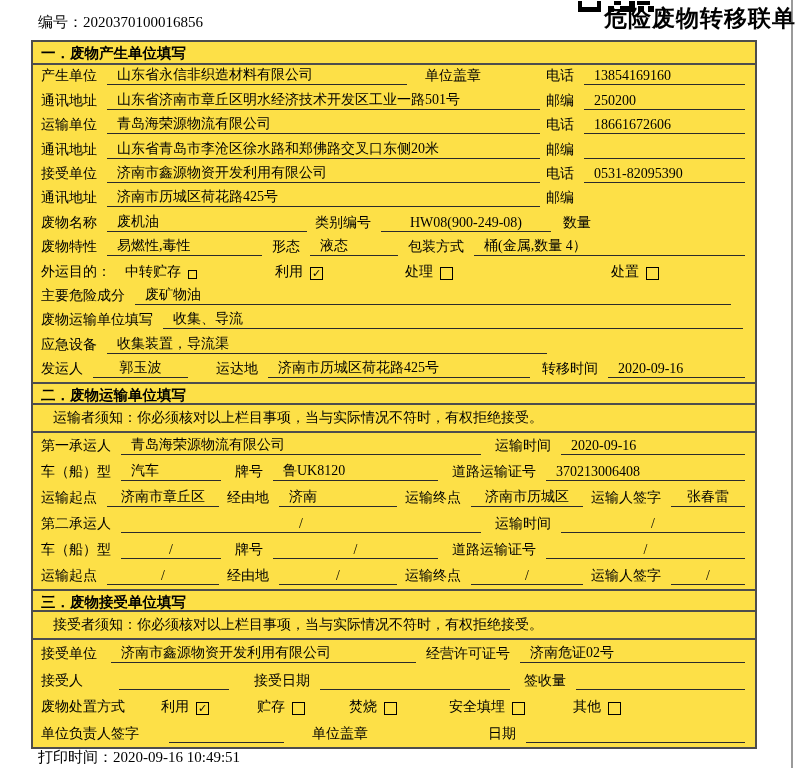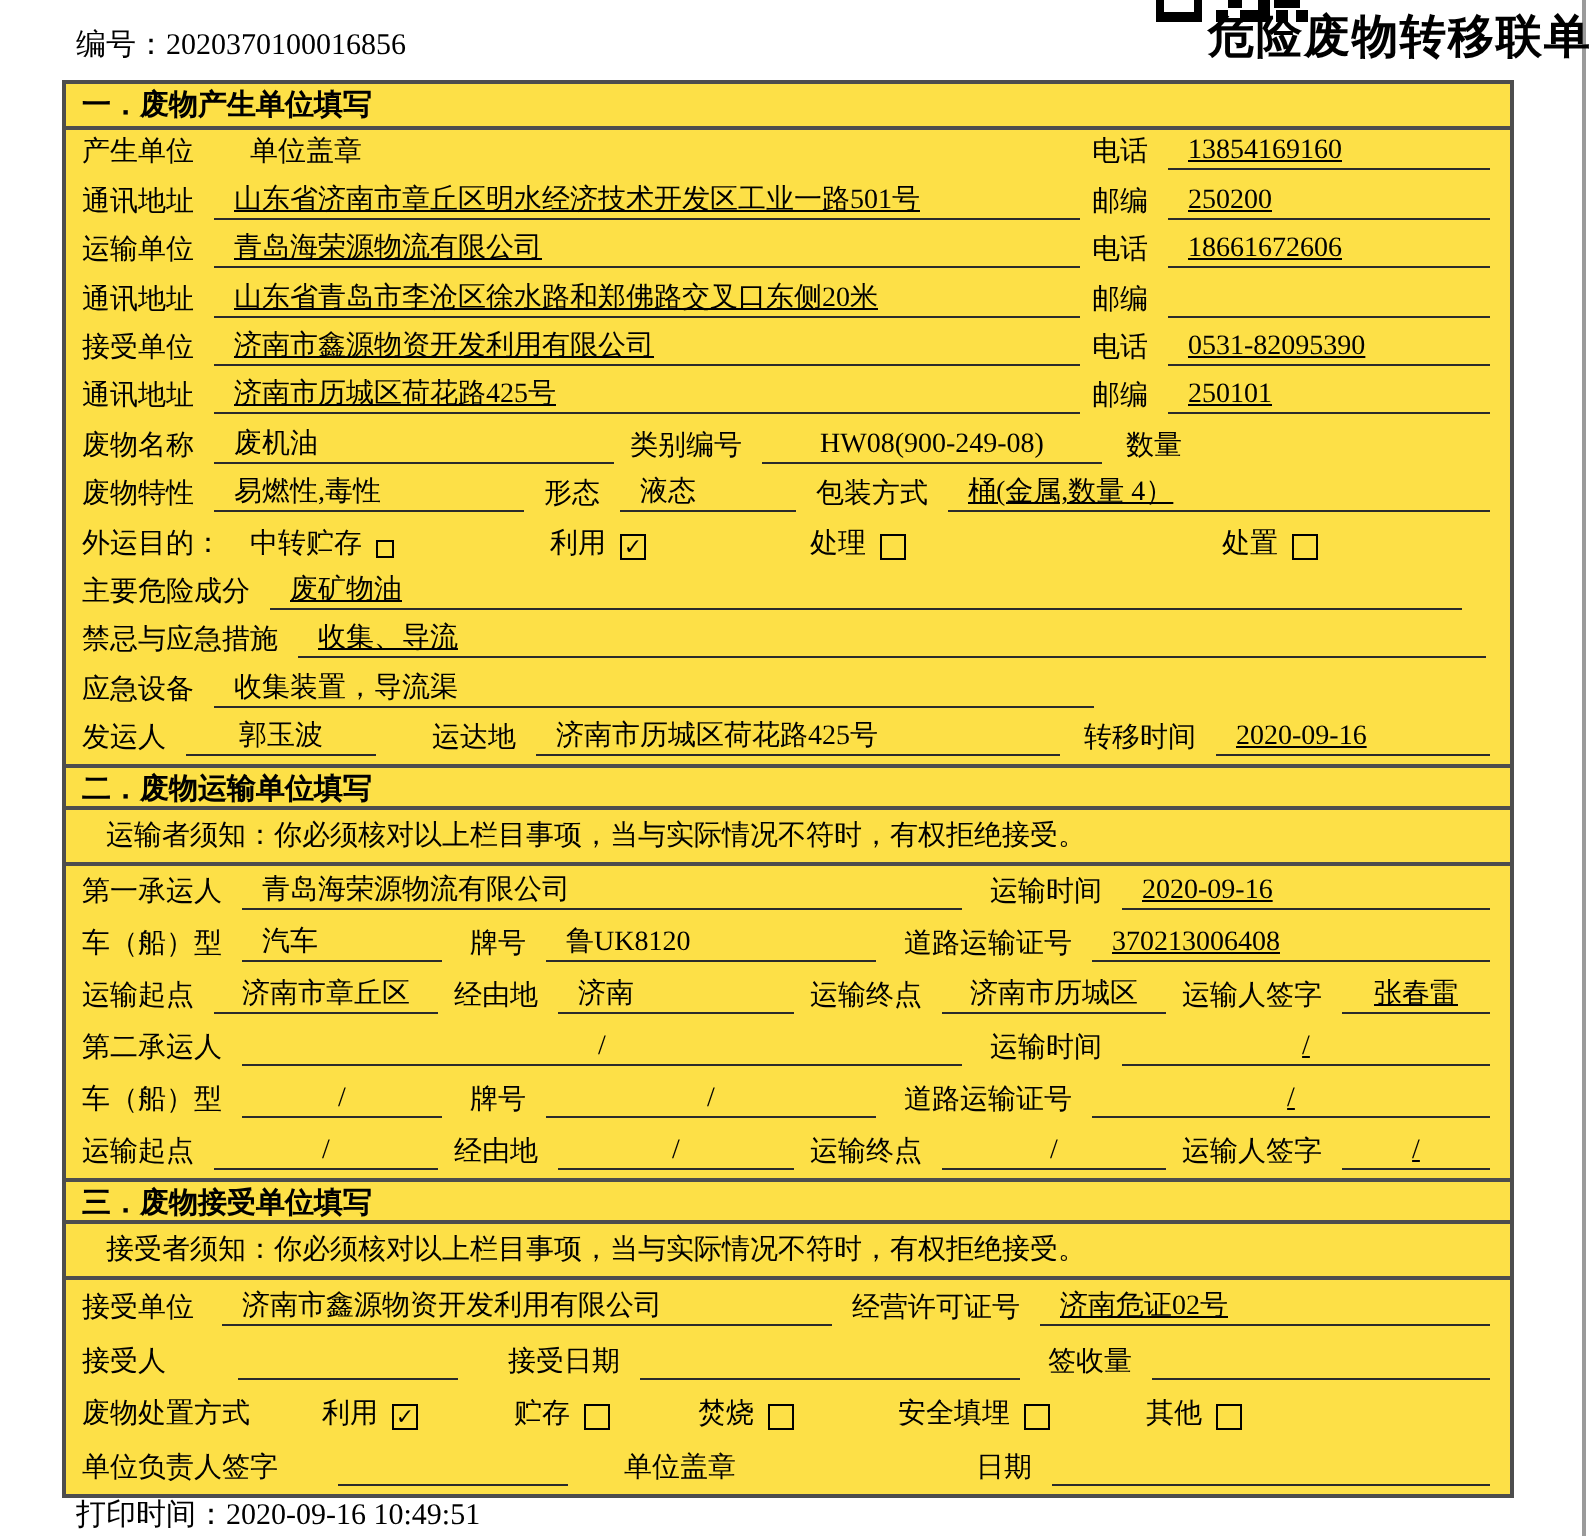--- a/index.html
+++ b/index.html
@@ -26,21 +26,21 @@
   .row { display:flex; align-items:flex-end; padding:0 10px 4px 8px; }
   .rA { height:24.4px; }
   .rB { height:26px; }
   .rC { height:26.75px; }
 
   .main { display:flex; align-items:flex-end; flex:0 0 505px; width:505px; }
   .rg   { display:flex; align-items:flex-end; flex:1 1 auto; min-width:0; }
 
   .lbl { white-space:nowrap; margin-right:10px; }
   .v { border-bottom:1px solid #2b2b2b; padding:0 8px 0 10px; white-space:nowrap; overflow:hidden; min-height:17px; }
-  .grow { flex:1 1 auto; min-width:0;text-decoration:underline; }
+  .grow { flex:1 1 auto; min-width:0; }
   .c { text-align:center; padding:0; }
 
   .cb { display:inline-block; width:13px; height:13px; border:1px solid #000; font-size:11px; line-height:12px;
         text-align:center; margin-left:7px; margin-bottom:1px; font-family:"DejaVu Sans",sans-serif; }
   .cb.small { width:9px; height:9px; margin-bottom:2px; }
   .opt { display:flex; align-items:flex-end; white-space:nowrap; }
 
   .print-time { position:absolute; left:38px; top:748px; font-size:15px; white-space:nowrap; }
 </style>
 </head>
@@ -67,20 +67,21 @@
 </div>
 <div class="title">危险废物转移联单</div>
 
 <div class="form">
 
   <div class="sec-head">一．废物产生单位填写</div>
 
   <div class="row rA">
     <span class="main">
       <span class="lbl">产生单位</span>
+      <span class="v" style="width:300px">山东省永信非织造材料有限公司</span>
       <span class="lbl" style="margin-left:18px">单位盖章</span>
     </span>
     <span class="rg">
       <span class="lbl">电话</span>
       <span class="v grow">13854169160</span>
     </span>
   </div>
 
   <div class="row rA">
     <span class="main">
@@ -126,21 +127,20 @@
     </span>
   </div>
 
   <div class="row rA">
     <span class="main">
       <span class="lbl">通讯地址</span>
       <span class="v grow" style="margin-right:6px">济南市历城区荷花路425号</span>
     </span>
     <span class="rg">
       <span class="lbl">邮编</span>
-      <span class="v grow">250101</span>
     </span>
   </div>
 
   <div class="row rA">
     <span class="lbl">废物名称</span>
     <span class="v" style="width:200px">废机油</span>
     <span class="lbl" style="margin-left:8px">类别编号</span>
     <span class="v c" style="width:170px">HW08(900-249-08)</span>
     <span class="lbl" style="margin-left:12px">数量</span>
   </div>
@@ -173,21 +173,21 @@
       <span class="cb"></span>
     </span>
   </div>
 
   <div class="row rA">
     <span class="lbl">主要危险成分</span>
     <span class="v grow" style="margin-right:14px">废矿物油</span>
   </div>
 
   <div class="row rA">
-    <span class="lbl">禁忌与应急措施</span>
+    <span class="lbl">废物运输单位填写</span>
     <span class="v grow" style="margin-right:2px">收集、导流</span>
   </div>
 
   <div class="row rA">
     <span class="lbl">应急设备</span>
     <span class="v" style="width:440px">收集装置，导流渠</span>
   </div>
 
   <div class="row rA">
     <span class="lbl">发运人</span>

